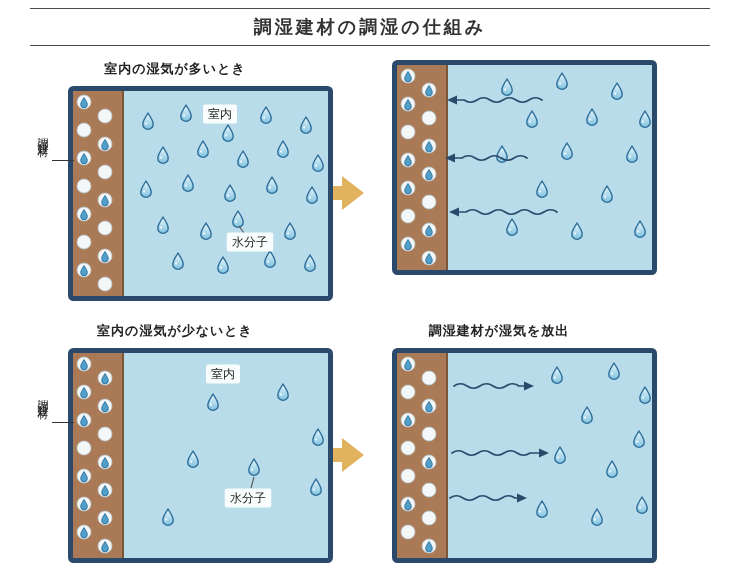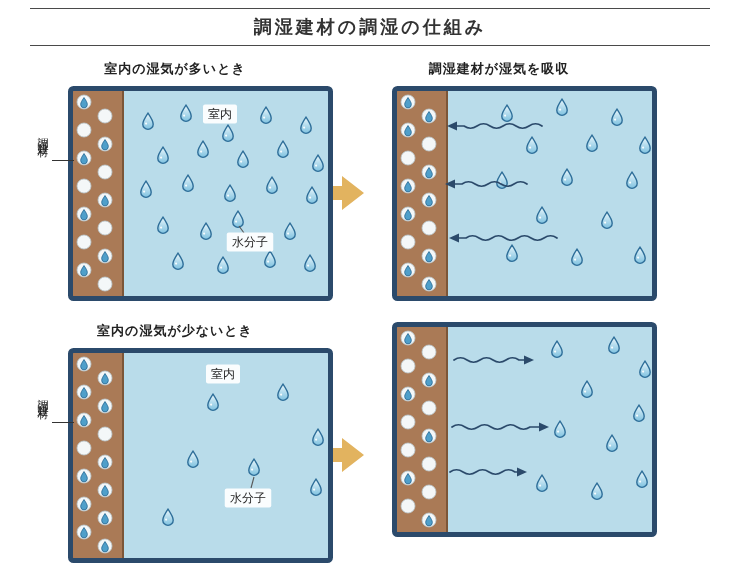--- a/index.html
+++ b/index.html
@@ -175,21 +175,20 @@
               <rect x="2.5" y="2.5" width="260" height="210" rx="3" fill="none" stroke="#2b4a6b" stroke-width="5"></rect>
             </svg>
         </div>
       </figure>
       <div class="arrow-cell">
         <svg class="flow-arrow" viewBox="0 0 54 40" width="54" height="40">
             <polygon points="0,13 32,13 32,3 54,20 32,37 32,27 0,27" fill="#e2b35f"></polygon>
           </svg>
       </div>
       <figure class="panel">
-        <figcaption class="panel-caption">調湿建材が湿気を吸収</figcaption>
         <div class="panel-wrap">
           <svg class="panel-art" viewBox="0 0 265 215">
               <defs>
                 <linearGradient id="dg1" x1="0" y1="0" x2="0" y2="1">
                   <stop offset="0" stop-color="#e9f6fb"></stop>
                   <stop offset="1" stop-color="#7fc2e0"></stop>
                 </linearGradient>
               </defs>
               <rect x="4" y="4" width="257" height="207" fill="#b9dcea"></rect>
               <rect x="4" y="4" width="50" height="207" fill="#aa7a56"></rect>
@@ -336,20 +335,21 @@
               <rect x="2.5" y="2.5" width="260" height="210" rx="3" fill="none" stroke="#2b4a6b" stroke-width="5"></rect>
             </svg>
         </div>
       </figure>
       <div class="arrow-cell">
         <svg class="flow-arrow" viewBox="0 0 54 40" width="54" height="40">
             <polygon points="0,13 32,13 32,3 54,20 32,37 32,27 0,27" fill="#e2b35f"></polygon>
           </svg>
       </div>
       <figure class="panel">
+        <figcaption class="panel-caption">調湿建材が湿気を放出</figcaption>
         <div class="panel-wrap">
           <svg class="panel-art" viewBox="0 0 265 215">
               <defs>
                 <linearGradient id="dg3" x1="0" y1="0" x2="0" y2="1">
                   <stop offset="0" stop-color="#e9f6fb"></stop>
                   <stop offset="1" stop-color="#7fc2e0"></stop>
                 </linearGradient>
               </defs>
               <rect x="4" y="4" width="257" height="207" fill="#b9dcea"></rect>
               <rect x="4" y="4" width="50" height="207" fill="#aa7a56"></rect>

